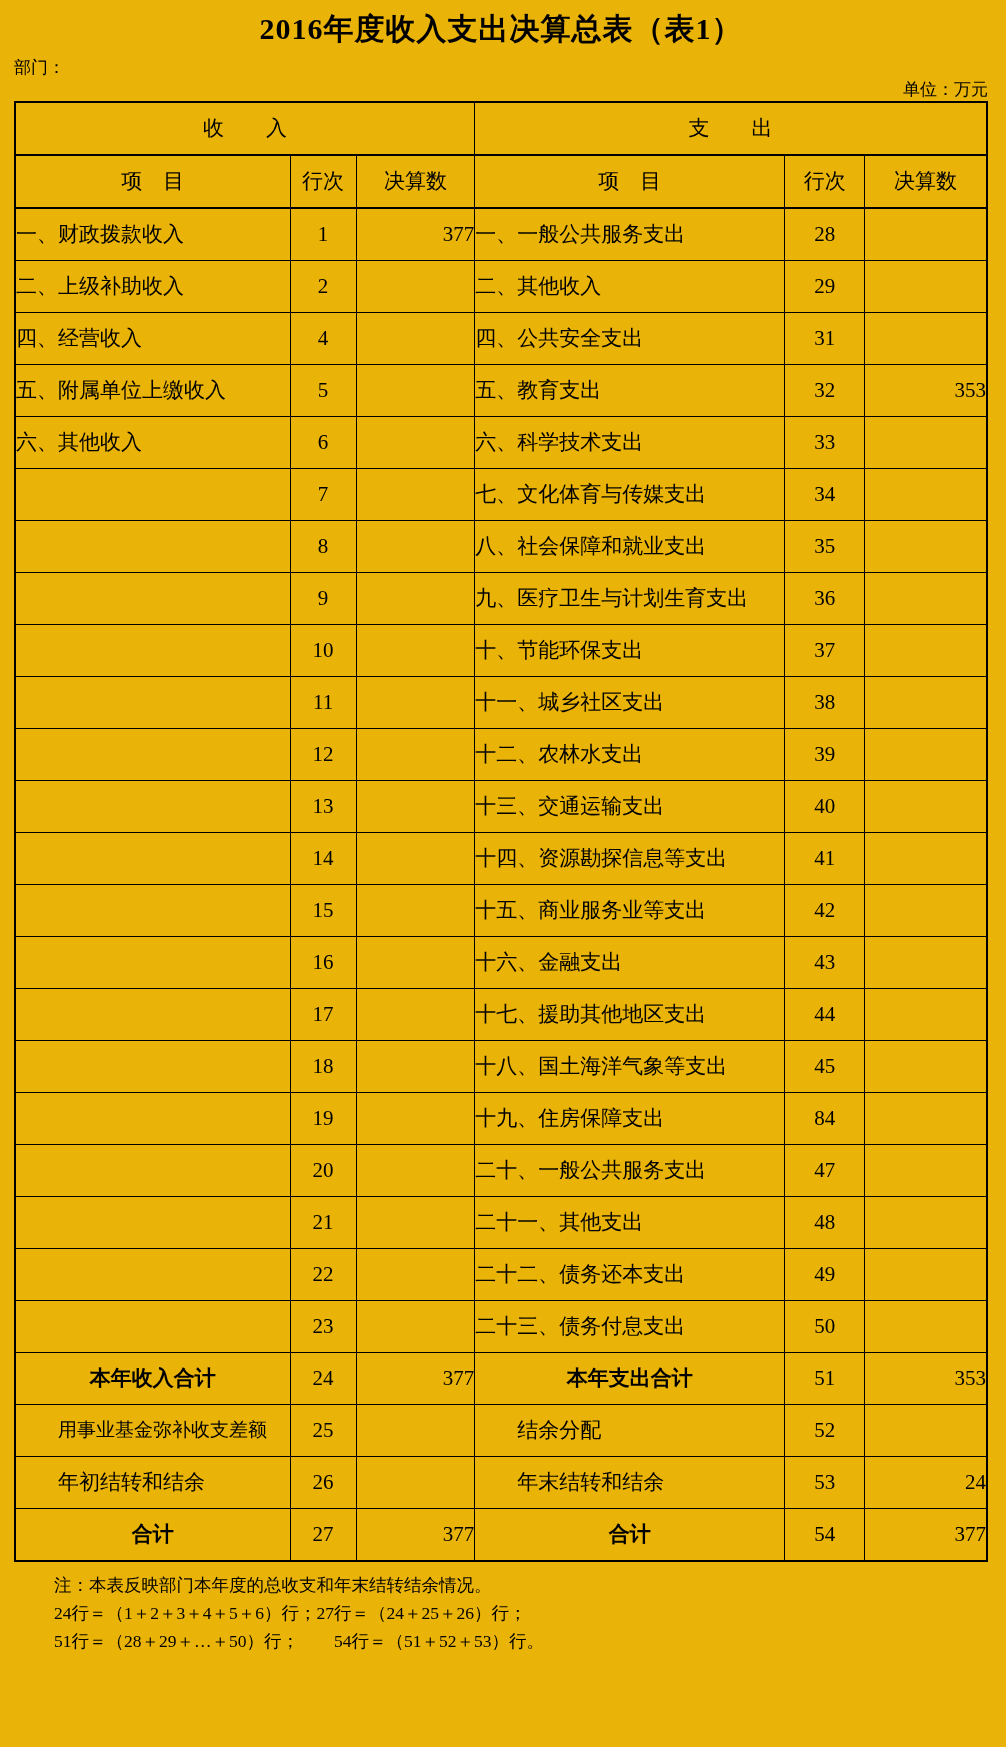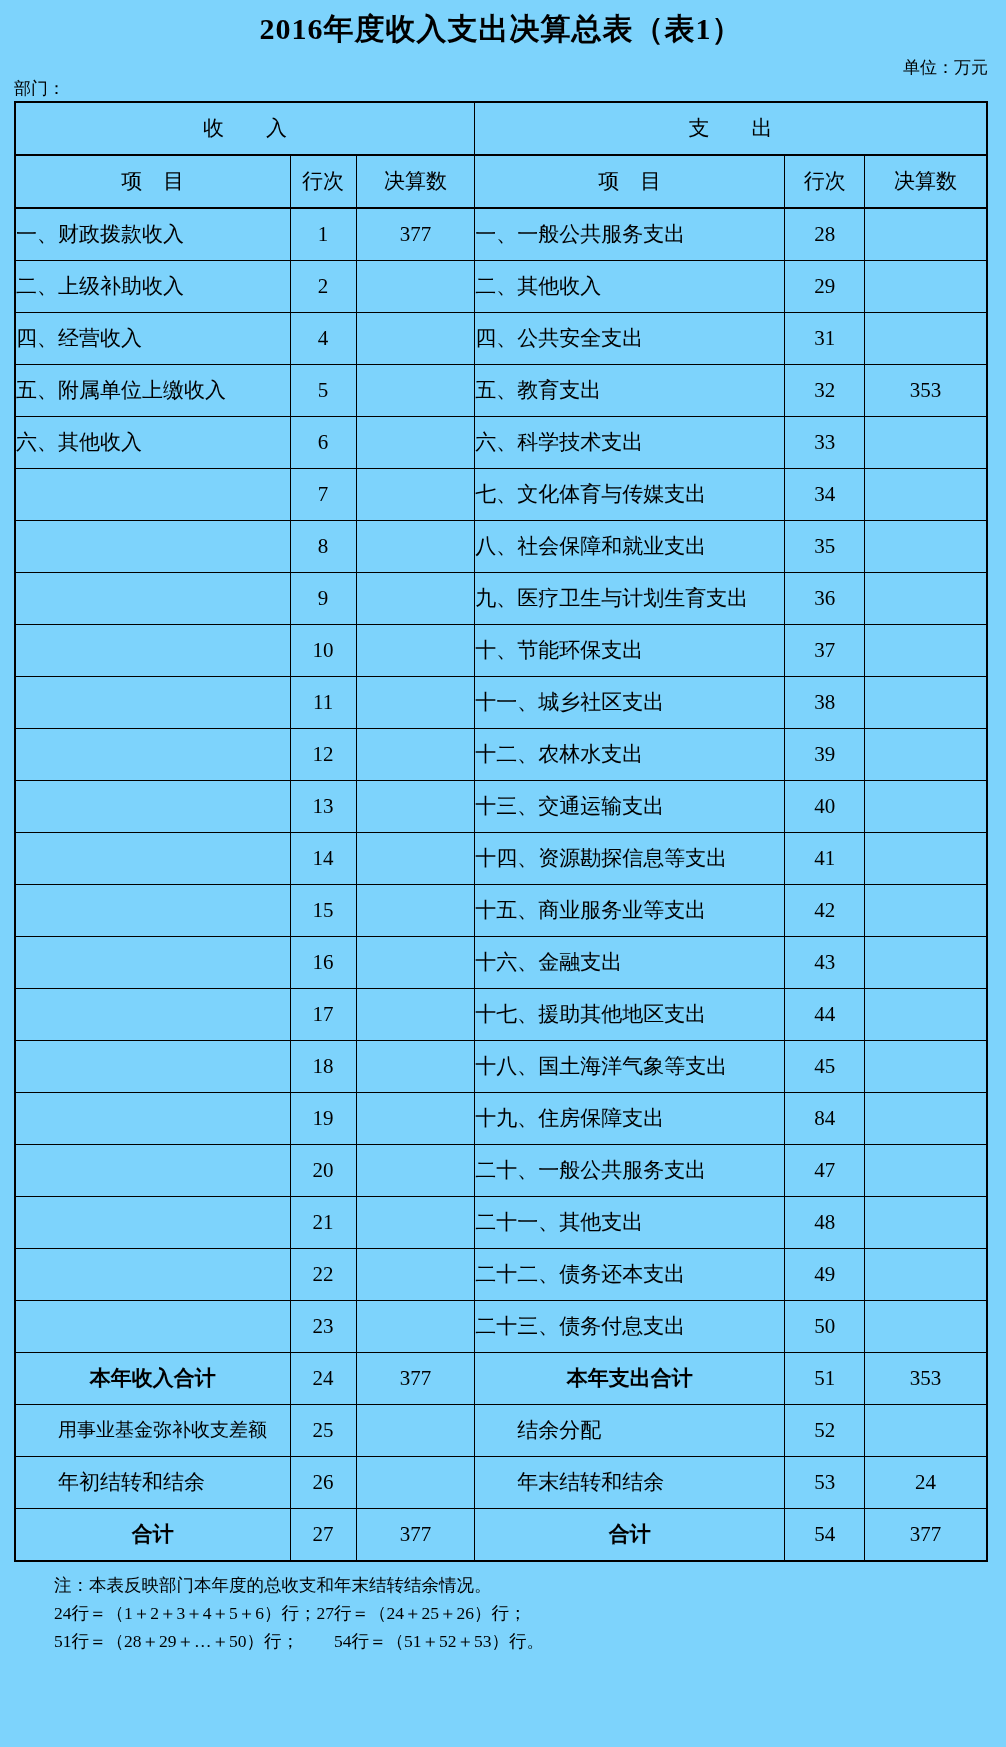--- a/index.html
+++ b/index.html
@@ -7,21 +7,21 @@
     padding: 0;
     background: #ffffff;
     color: #000000;
     font-family: "Liberation Serif", "DejaVu Serif", serif;
   }
   .page {
     width: 1006px;
     height: 1747px;
     box-sizing: border-box;
     padding: 8px 18px 0 14px;
-    background: #7dd3fc;
+    background: #eab308;
     overflow: hidden;
   }
   .doc-title {
     text-align: center;
     font-size: 30px;
     font-weight: bold;
     letter-spacing: 1px;
     margin: 2px 0 10px 0;
     line-height: 1.25;
   }
@@ -47,42 +47,42 @@
     height: 51px;
     overflow: hidden;
     white-space: nowrap;
   }
   tr.section-row td, tr.colhead-row td, tr.lanci-row td {
     text-align: center;
     border-bottom-width: 2px;
   }
   td.c-item { text-align: left; padding-left: 9px; }
   td.c-row  { text-align: center; }
-  td.c-val  { text-align: center; padding-right: 4px; }
+  td.c-val  { text-align: right; padding-right: 4px; }
   tr.lanci-row td.c-val { text-align: center; padding-right: 0; }
   td.c-item.total  { text-align: center; padding-left: 0; font-weight: bold; }
   td.c-item.indent { padding-left: 42px; }
   td.c-item.small  { font-size: 19px; }
 
   .notes {
     margin-top: 9px;
     font-size: 17.5px;
     line-height: 1.62;
   }
   .notes div { white-space: pre-wrap; margin-left: 40px; }
 </style>
 </head>
 <body>
 
 <div class="page">
 
   <div class="doc-title">2016年度收入支出决算总表（表1）</div>
 
+  <div class="meta-line meta-dept">部门：</div>
   <div class="meta-line meta-unit">单位：万元</div>
-  <div class="meta-line meta-dept">部门：</div>
 
   <table class="acct">
     <colgroup>
       <col style="width:28.3%">
       <col style="width:6.8%">
       <col style="width:12.2%">
       <col style="width:31.9%">
       <col style="width:8.2%">
       <col style="width:12.6%">
     </colgroup>

